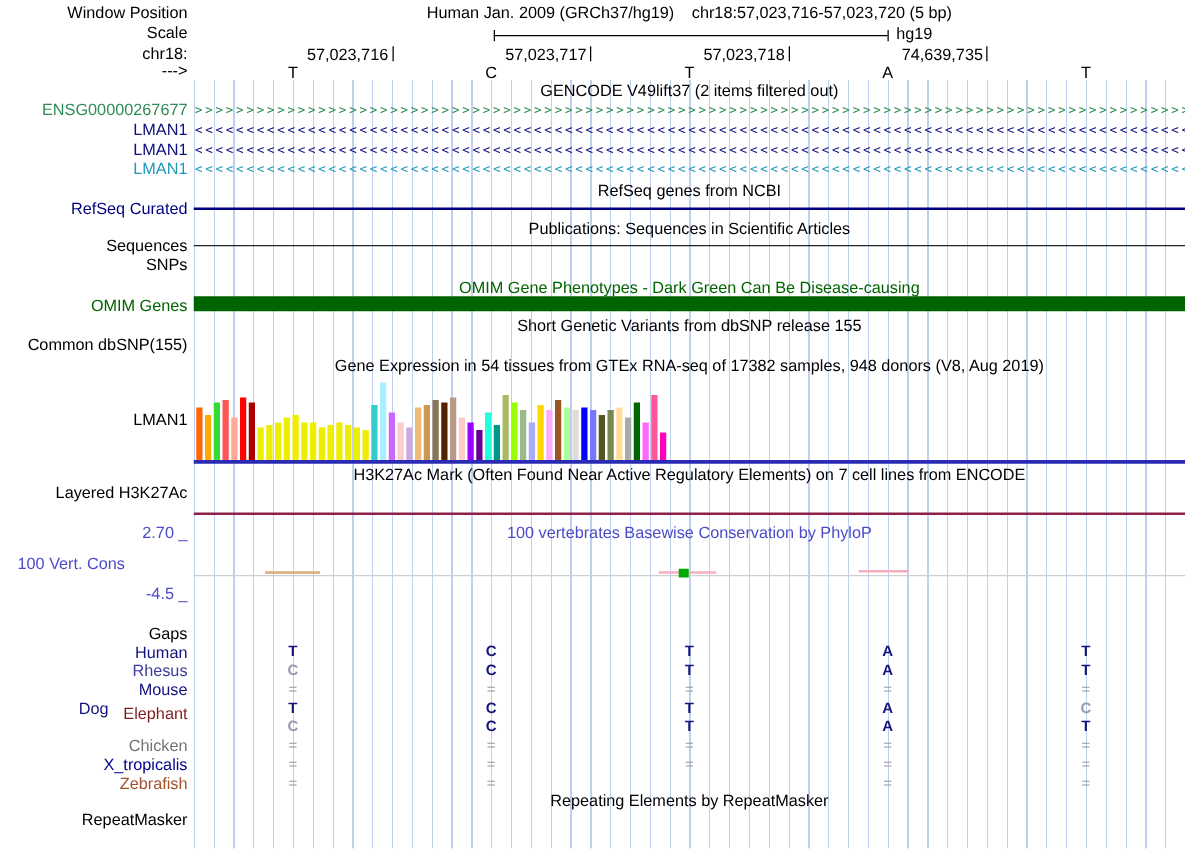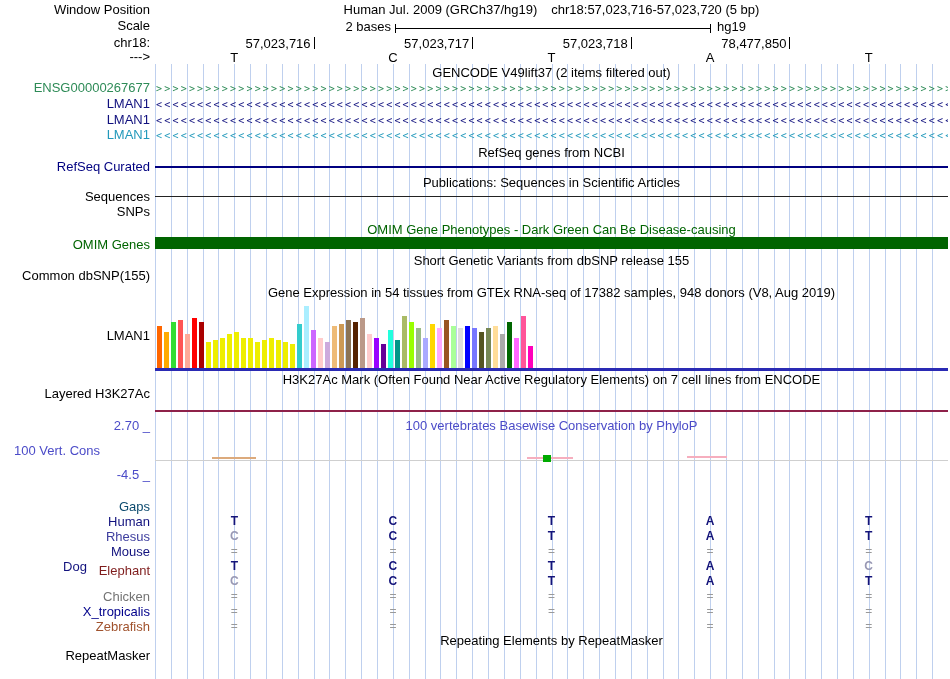--- a/index.html
+++ b/index.html
@@ -25,39 +25,38 @@
   .aln-base.gap{font-weight:normal;}
 </style>
 </head>
 <body>
 
 <div class="browser">
   <div class="guides"></div>
 
   <div class="lbl" style="top:3px">Window Position</div>
   <div class="ct" style="top:3px">
-    <span>Human Jul. 2009 (GRCh37/hg19)</span><span style="display:inline-block;width:14px"></span><span>chr18:57,023,716-57,023,720 (5 bp)</span>
+    <span>Human Jan. 2009 (GRCh37/hg19)</span><span style="display:inline-block;width:14px"></span><span>chr18:57,023,716-57,023,720 (5 bp)</span>
   </div>
 
   <div class="lbl" style="top:19px">Scale</div>
-  <div style="position:absolute;left:155px;top:19px;width:236px;text-align:right">2 bases</div>
   <div class="hline" style="left:395px;top:28px;width:315px;height:1px;background:#000"></div>
   <div class="hline" style="left:395px;top:24px;width:1px;height:9px;background:#000"></div>
   <div class="hline" style="left:710px;top:24px;width:1px;height:9px;background:#000"></div>
   <div style="position:absolute;left:717px;top:19px">hg19</div>
 
   <div class="lbl" style="top:36px">chr18:</div>
   <div style="position:absolute;left:155px;top:36px;width:793px;height:14px">
       <div class="ruler-label" style="left: 55.6px;">57,023,716</div>
       <div class="ruler-tick" style="left: 158.6px;"></div>
       <div class="ruler-label" style="left: 214.2px;">57,023,717</div>
       <div class="ruler-tick" style="left: 317.2px;"></div>
       <div class="ruler-label" style="left: 372.8px;">57,023,718</div>
       <div class="ruler-tick" style="left: 475.8px;"></div>
-      <div class="ruler-label" style="left: 531.4px;">78,477,850</div>
+      <div class="ruler-label" style="left: 531.4px;">74,639,735</div>
       <div class="ruler-tick" style="left: 634.4px;"></div>
     </div>
 
   <div class="lbl" style="top:50px">---&gt;</div>
   <div style="position:absolute;left:155px;top:50px;width:793px;height:14px">
       <div class="hdr-base" style="left: 79.3px;">T</div>
       <div class="hdr-base" style="left: 237.9px;">C</div>
       <div class="hdr-base" style="left: 396.5px;">T</div>
       <div class="hdr-base" style="left: 555.1px;">A</div>
       <div class="hdr-base" style="left: 713.7px;">T</div>
@@ -161,21 +160,21 @@
   <div class="lbl blue" style="top:468px">-4.5 _</div>
   <div class="hline" style="left:155px;top:460px;width:793px;height:1px;background:#cfcfcf"></div>
   <div style="position:absolute;left:0;top:0">
       <div class="cons-mark" style="left: 212px; top: 457px; width: 44px; height: 2px; background: rgb(220, 170, 124);"></div>
       <div class="cons-mark" style="left: 527px; top: 457px; width: 46px; height: 2px; background: rgb(246, 174, 190);"></div>
       <div class="cons-mark" style="left: 543px; top: 455px; width: 8px; height: 7px; background: rgb(0, 170, 0);"></div>
       <div class="cons-mark" style="left: 687px; top: 456px; width: 40px; height: 2px; background: rgb(246, 174, 190);"></div>
     </div>
 
   <div style="position:absolute;left:0;top:0">
-      <div class="lbl" style="top: 500px; color: #0c4a6e;">Gaps</div>
+      <div class="lbl" style="top: 500px; color: #000000;">Gaps</div>
       <div class="lbl" style="top: 515px; color: rgb(18, 18, 126);">Human</div>
       <div class="aln-base" style="left: 234.3px; top: 515px; color: rgb(20, 20, 122);">T</div>
       <div class="aln-base" style="left: 392.9px; top: 515px; color: rgb(20, 20, 122);">C</div>
       <div class="aln-base" style="left: 551.5px; top: 515px; color: rgb(20, 20, 122);">T</div>
       <div class="aln-base" style="left: 710.1px; top: 515px; color: rgb(20, 20, 122);">A</div>
       <div class="aln-base" style="left: 868.7px; top: 515px; color: rgb(20, 20, 122);">T</div>
       <div class="lbl" style="top: 530px; color: rgb(61, 61, 158);">Rhesus</div>
       <div class="aln-base" style="left: 234.3px; top: 530px; color: rgb(152, 152, 180);">C</div>
       <div class="aln-base" style="left: 392.9px; top: 530px; color: rgb(20, 20, 122);">C</div>
       <div class="aln-base" style="left: 551.5px; top: 530px; color: rgb(20, 20, 122);">T</div>

